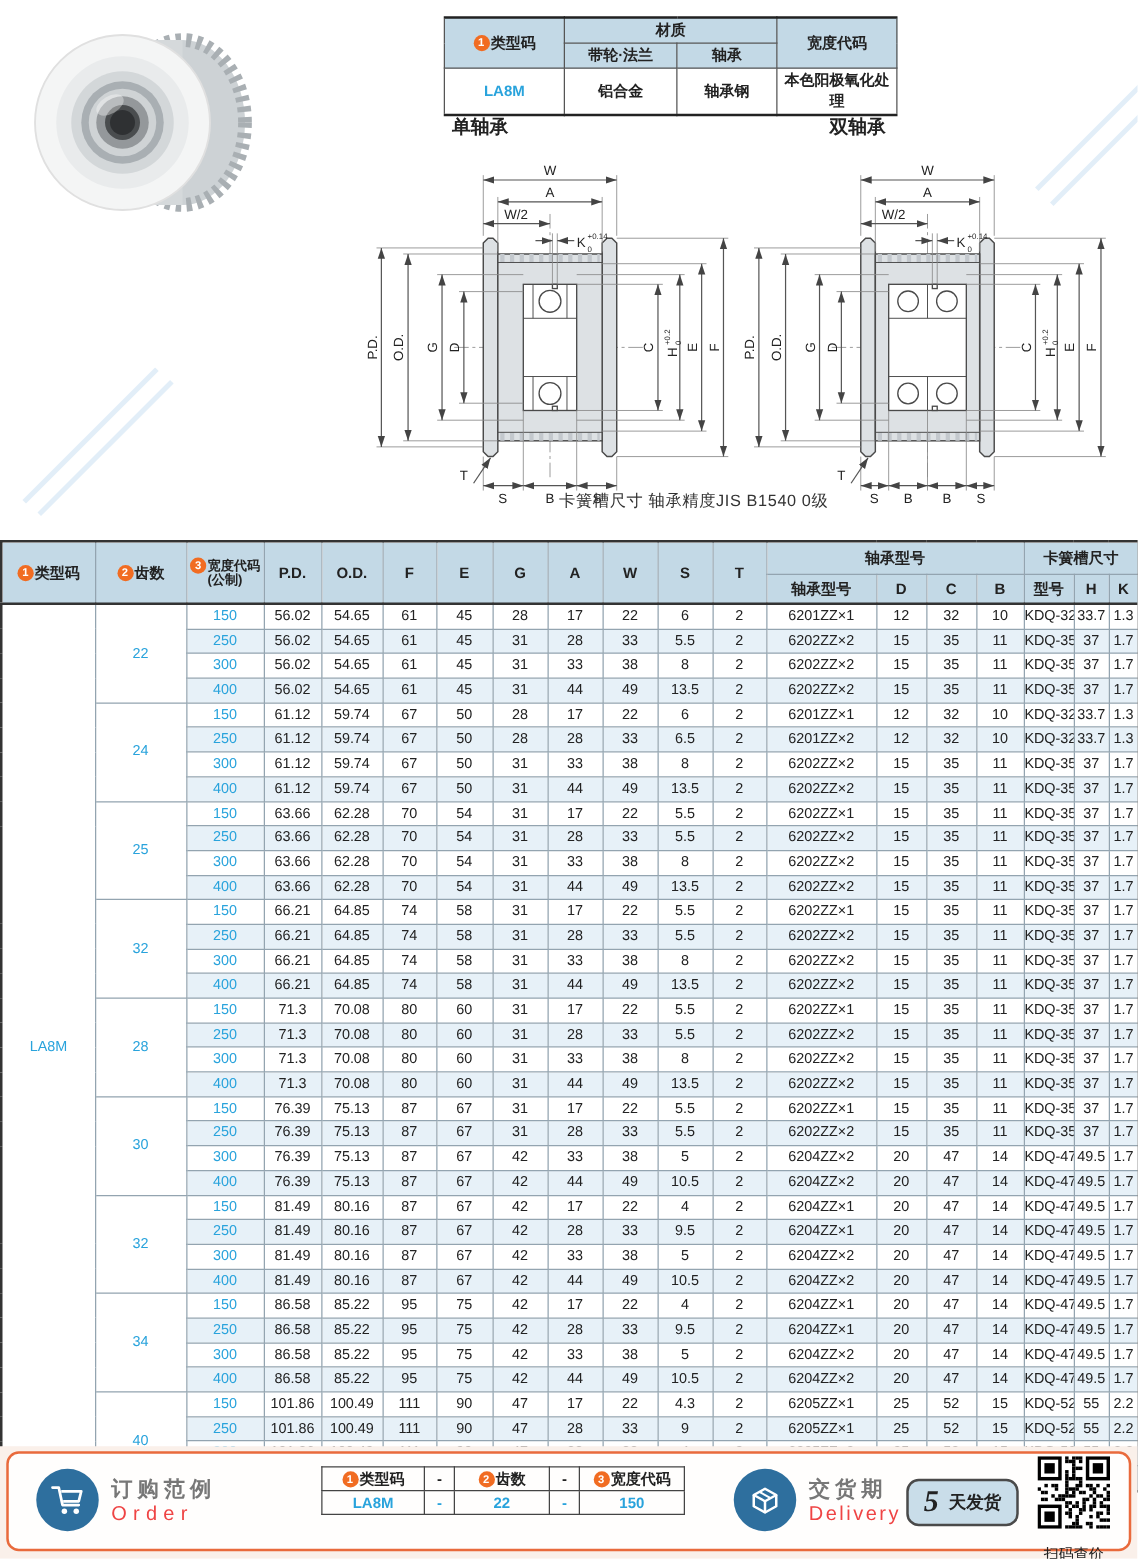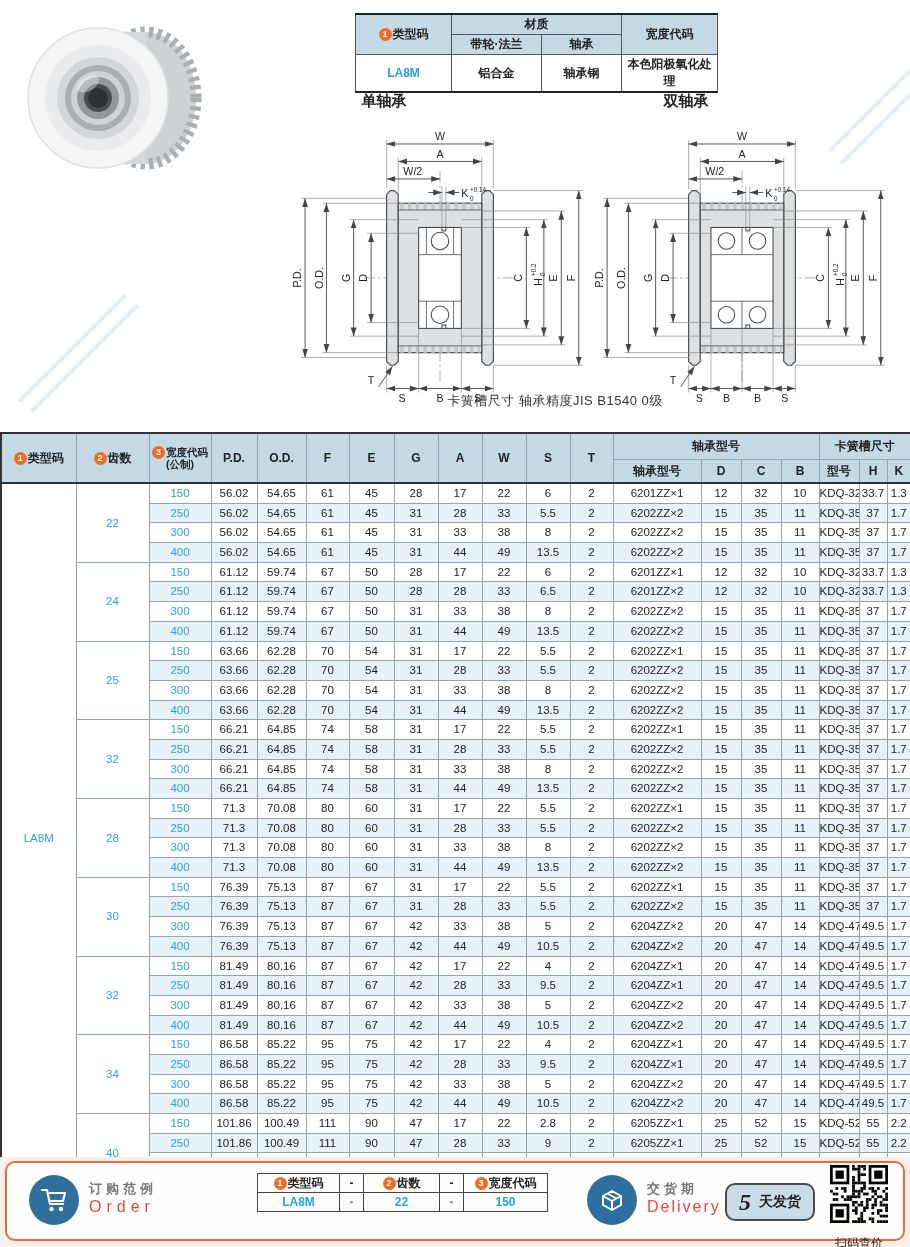--- a/index.html
+++ b/index.html
@@ -44,21 +44,21 @@
   .spec tbody td{font-size:11.5px;height:18.69px;line-height:18.69px;background:#fff;color:#222;}
   .spec tbody tr.alt td{background:#e7f1f8;}
   .spec tbody td.widthcode,.spec tbody td.teeth-cell,.spec tbody td.typecode-cell{background:#fff;color:#29a3dc;}
   .spec tbody tr.gsep td{border-top:1.6px solid #4a4a4a;}
   .wcode2{font-size:10.5px;line-height:11px;display:block;}
   
   .footer-wrap{background:#faf0ea;}
   .footer-card{position:absolute;left:5px;top:4px;width:896px;height:76px;background:#fffefd;
     border:2.5px solid #e96a3c;border-radius:10px;}
   .icon-circle{width:50px;height:50px;border-radius:50%;background:#2e6f9e;display:flex;align-items:center;justify-content:center;}
-  .ft-label-cn{font-size:13px;color:#777;letter-spacing:4px;font-weight:600;}
+  .ft-label-cn{font-size:17px;color:#777;letter-spacing:4px;font-weight:600;}
   .ft-label-en{font-size:16px;color:#ef4444;letter-spacing:5px;}
   .order-table{border-collapse:collapse;table-layout:fixed;}
   .order-table td{border:1px solid #444;text-align:center;font-size:12px;padding:0;height:18px;font-weight:600;}
   .order-table .top td{font-weight:700;}
   .deliv-pill{background:#c9dde9;border:2px solid #4a4a4a;border-radius:10px;height:34px;
     display:flex;align-items:center;padding:0 12px;gap:8px;}
   .deliv-days{font-size:24px;font-style:italic;font-weight:600;color:#222;font-family:"Liberation Serif","DejaVu Serif",serif;}
   .deliv-unit{font-size:14px;font-weight:700;color:#222;}
   .qr-caption{font-size:12px;color:#222;text-align:center;margin-top:12px;}
 </style>
@@ -998,21 +998,21 @@
         <tr class="gsep">
           <td rowspan="4" class="teeth-cell">40</td>
           <td class="widthcode">150</td>
           <td>101.86</td>
           <td>100.49</td>
           <td>111</td>
           <td>90</td>
           <td>47</td>
           <td>17</td>
           <td>22</td>
-          <td>2.8</td>
+          <td>4.3</td>
           <td>2</td>
           <td>6205ZZ×1</td>
           <td>25</td>
           <td>52</td>
           <td>15</td>
           <td>KDQ-52</td>
           <td>55</td>
           <td>2.2</td>
         </tr>
         <tr class="alt">

